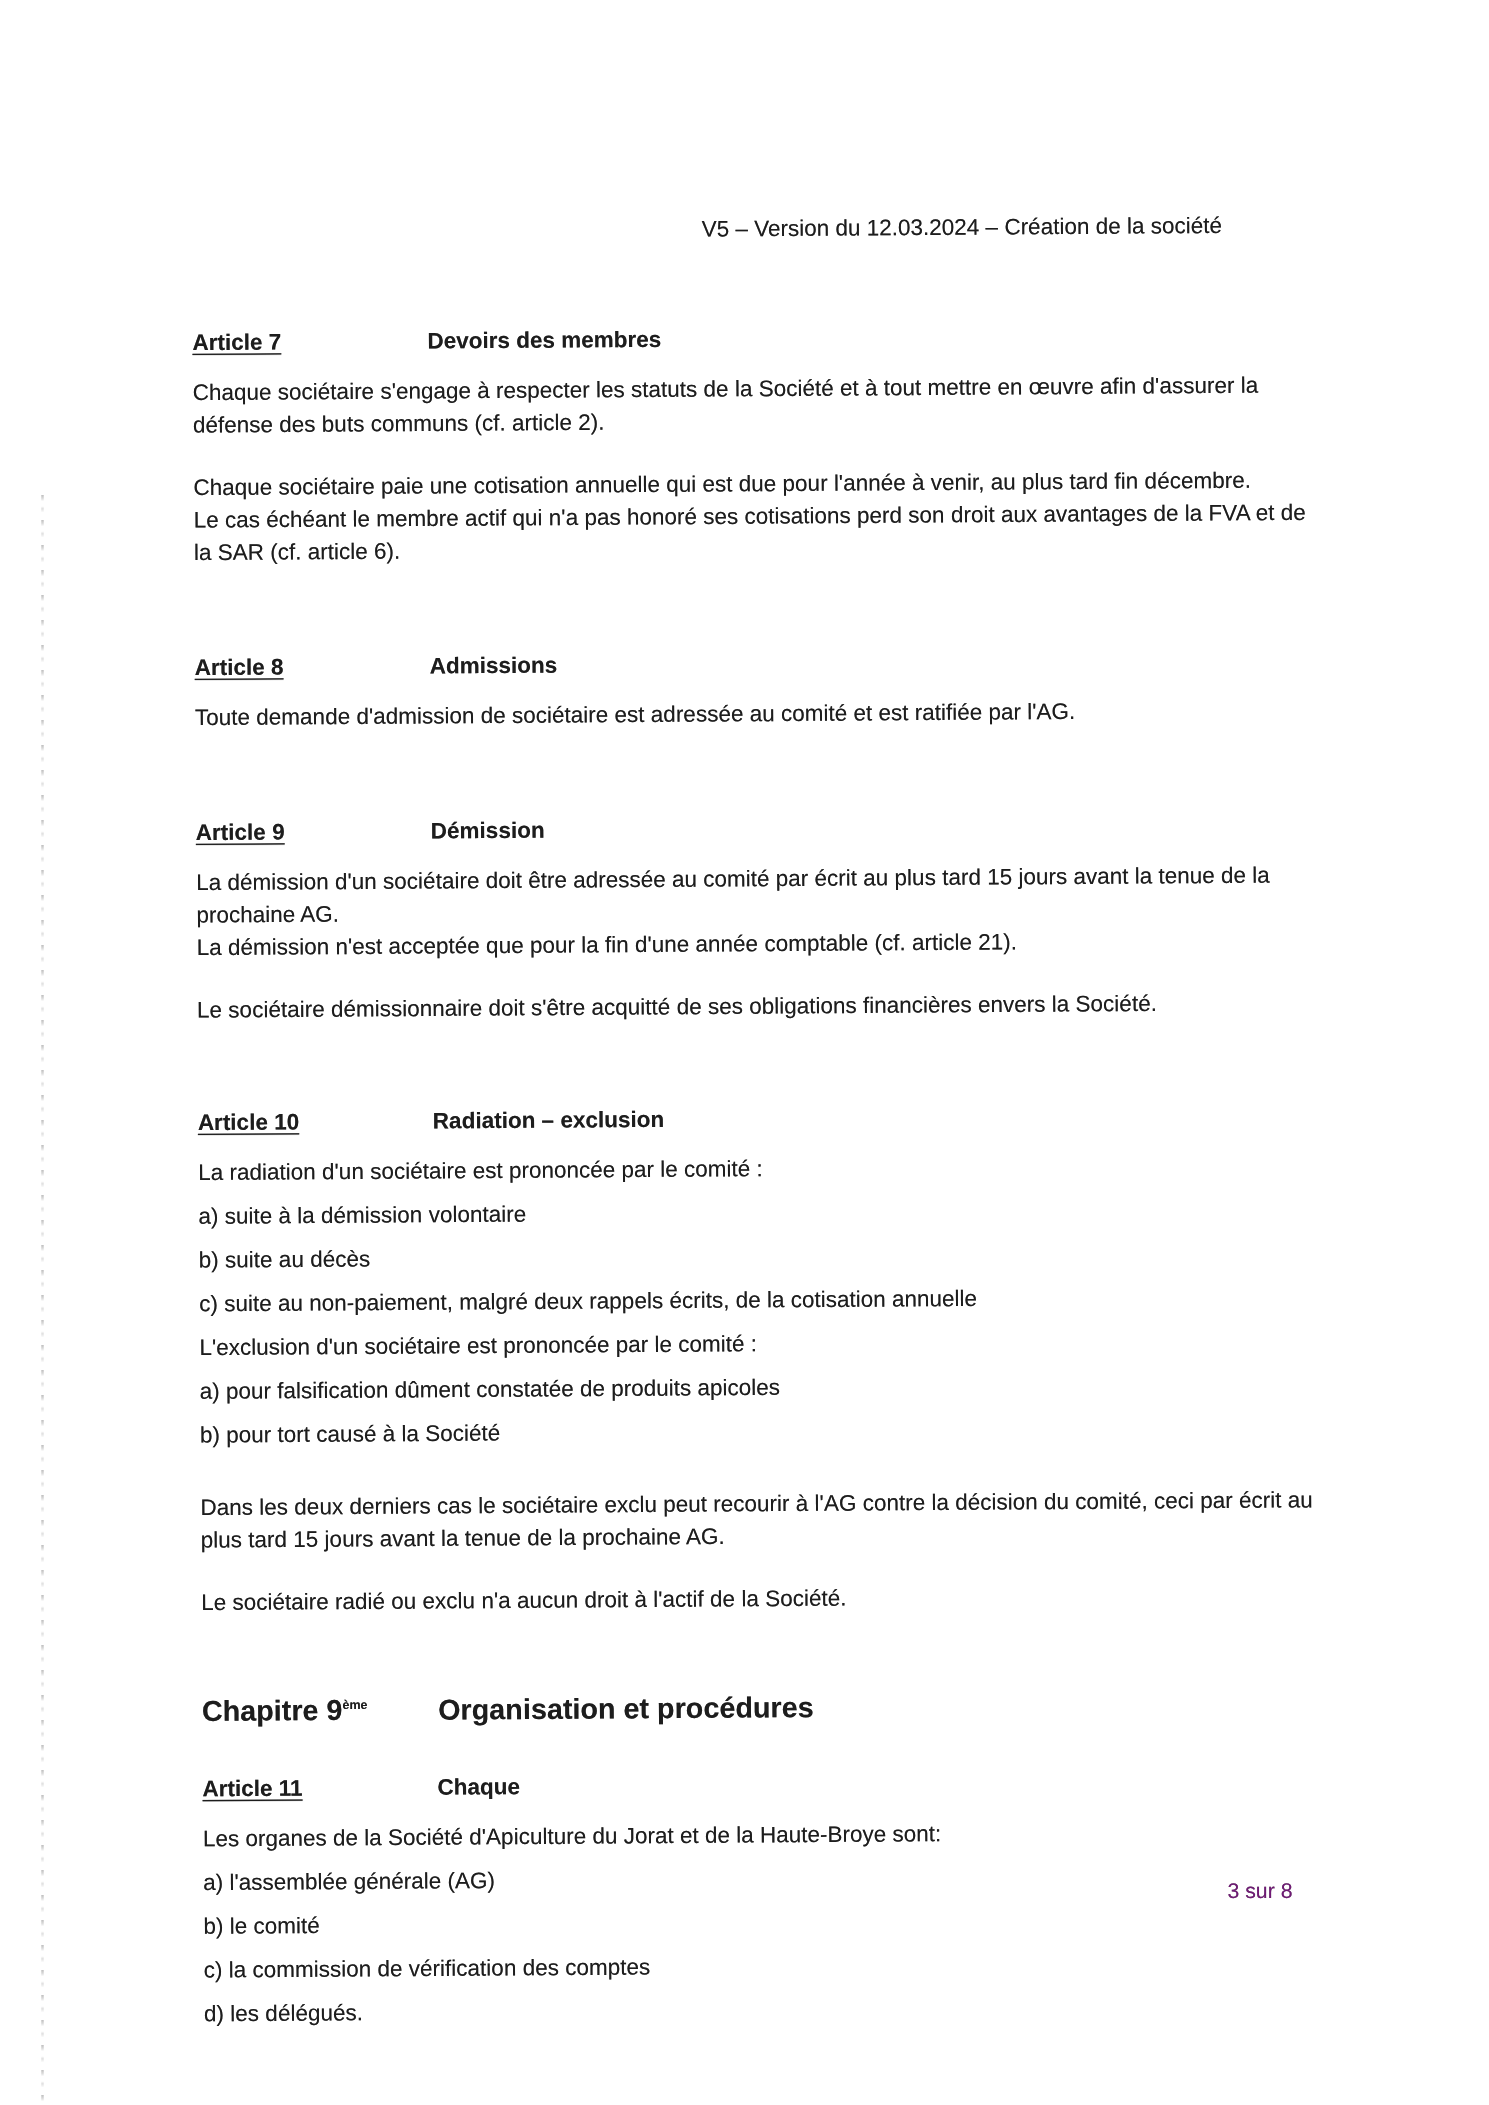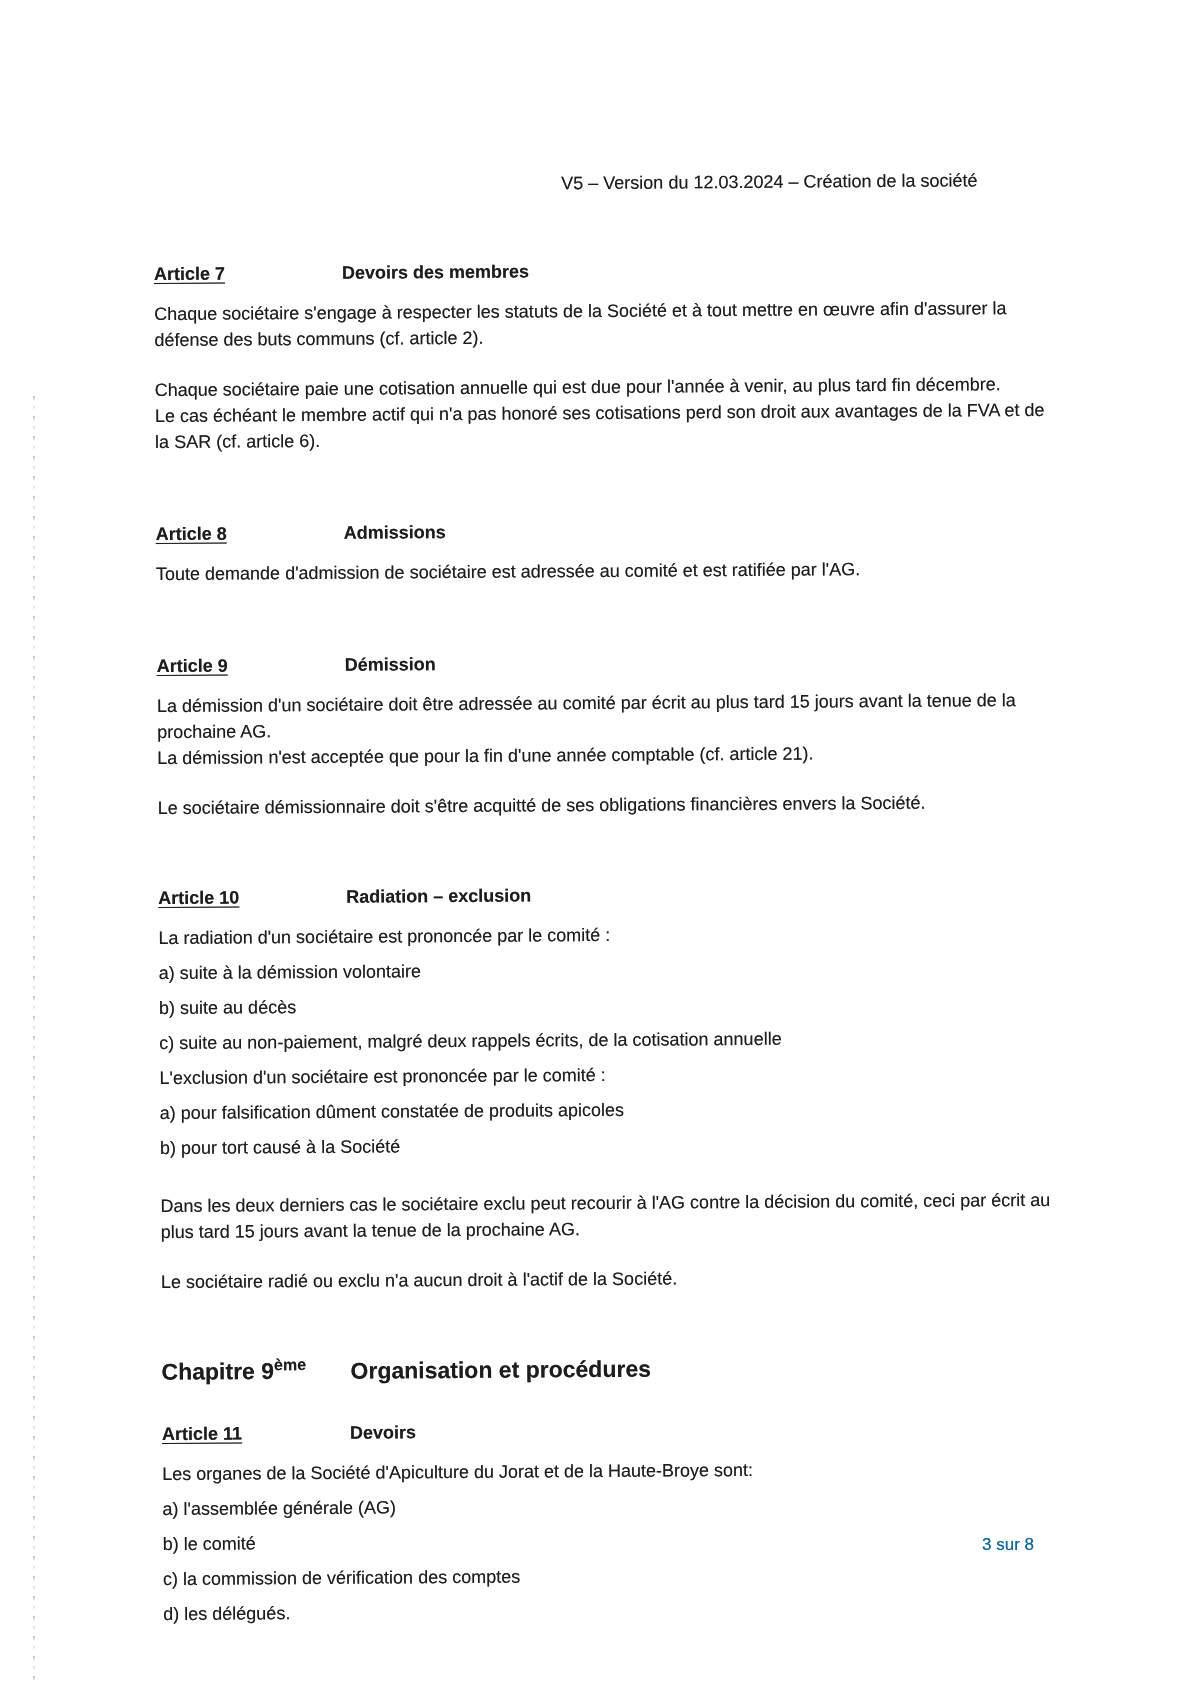--- a/index.html
+++ b/index.html
@@ -53,28 +53,27 @@
   .mt-item    { margin-top: 9px;  }
   .chapter-head {
     display: flex;
     align-items: baseline;
     margin-top: 56px;
     font-size: 23px;
     line-height: 30px;
     font-weight: 700;
   }
   .chapter-label { width: 189px; flex: 0 0 189px; }
-  .chapter-label sup { font-size: 16px; margin-top: 11px; }
+  .chapter-label sup { font-size: 10px; margin-top: 11px; }
   .footer-page-number {
     position: absolute;
     left: 982px;
     top: 1503px;
     font-size: 17px;
-    color: #0369a1;
-    margin-top: 32px;
+    color: #701a75;
   }
   .scan-artifact {
     position: absolute;
     left: 33px;
     top: 396px;
     width: 2px;
     height: 1288px;
     background: repeating-linear-gradient(
       to bottom,
       rgba(90,90,90,0.55) 0px,
@@ -133,21 +132,21 @@
   <div class="body-text" style="margin-top:32px;">Dans les deux derniers cas le sociétaire exclu peut recourir à l'AG contre la décision du comité, ceci par écrit au plus tard 15 jours avant la tenue de la prochaine AG.</div>
   <div class="body-text mt-para2">Le sociétaire radié ou exclu n'a aucun droit à l'actif de la Société.</div>
 
   <div class="chapter-head">
     <span class="chapter-label"><span>Chapitre 9</span><sup>ème</sup></span>
     <span>Organisation et procédures</span>
   </div>
 
   <div class="article-head" style="margin-top:34px;">
     <span class="article-label">Article 11</span>
-    <span class="article-title">Devoirs</span>
+    <span class="article-title">Chaque</span>
   </div>
   <div class="body-text mt-para">Les organes de la Société d'Apiculture du Jorat et de la Haute-Broye sont:</div>
   <div class="body-text mt-item">a) l'assemblée générale (AG)</div>
   <div class="body-text mt-item">b) le comité</div>
   <div class="body-text mt-item">c) la commission de vérification des comptes</div>
   <div class="body-text mt-item">d) les délégués.</div>
 
 </div>
 
 <div class="footer-page-number scan-text">3 sur 8</div>

